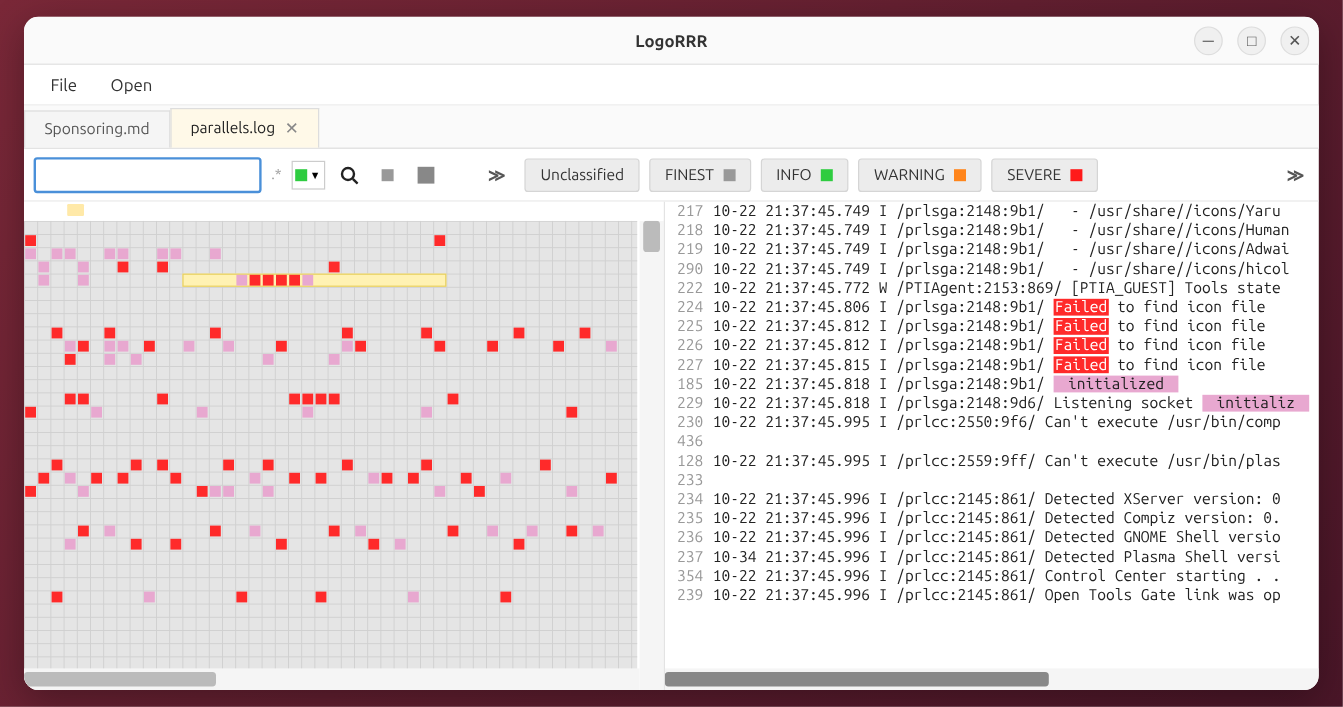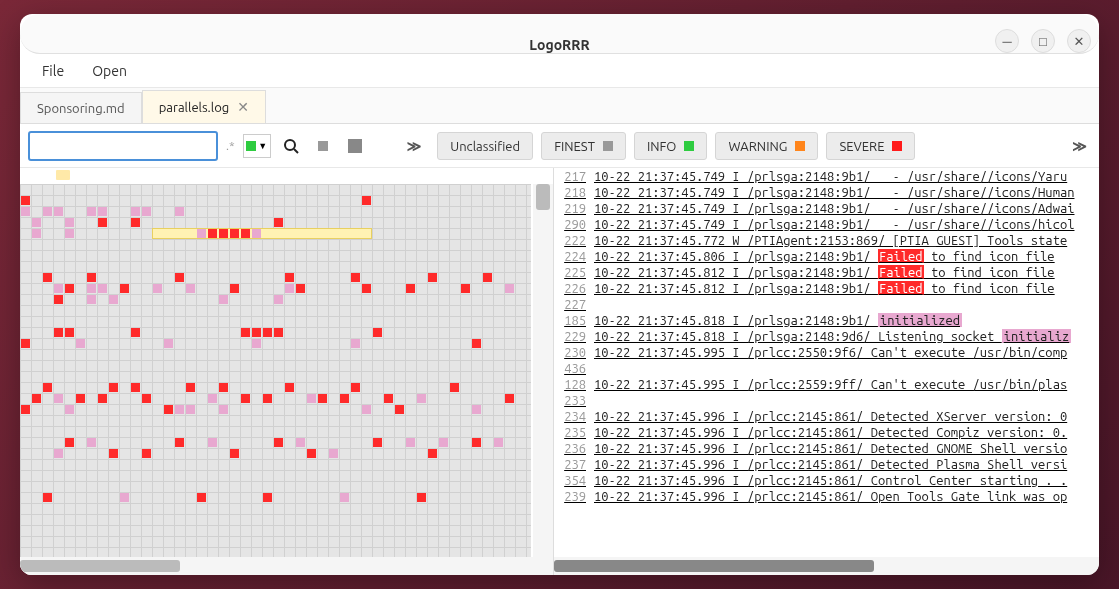--- a/index.html
+++ b/index.html
@@ -24,24 +24,23 @@
     display: flex;
     flex-direction: column;
     overflow: hidden;
   }
   
   .titlebar {
     height: 40px;
     background: #fafafa;
     border-bottom: 1px solid #e0e0e0;
     display: flex;
-    align-items: flex-end;
+    align-items: center;
     justify-content: center;
     position: relative;
-    border-radius: 20px;
   }
   .titlebar .title { font-weight: 600; font-size: 14px; color: #333; }
   .titlebar .controls {
     position: absolute;
     right: 8px;
     display: flex;
     gap: 12px;
   }
   .titlebar .ctrl {
     width: 24px; height: 24px;
@@ -239,37 +238,36 @@
     position: relative;
     font-family: "Ubuntu Mono", "Courier New", monospace;
     font-size: 13px;
     line-height: 16px;
   }
   .log-lines {
     position: absolute;
     inset: 0;
     bottom: 18px;
     overflow: hidden;
-    text-decoration: underline;
   }
   .log-line {
     display: flex;
     white-space: pre;
     height: 16px;
   }
   .ln {
     width: 40px;
     text-align: right;
     color: #999;
     padding-right: 8px;
     flex-shrink: 0;
   }
   .lt { color: #222; }
   .hl-red { background: #ff2a2a; color: #fff; padding: 0 1px; }
-  .hl-pink { background: #e8a8d0; padding: 0 2px; }
+  .hl-pink { background: #e8a8d0; padding: 0 12px; }
   .log-pane .hscroll {
     position: absolute;
     left: 0; right: 0; bottom: 0;
     height: 18px;
     background: #f5f5f5;
   }
   .log-pane .hscroll .thumb {
     position: absolute;
     top: 3px; bottom: 3px;
     left: 0; width: 320px;
@@ -491,31 +489,31 @@
     <div class="log-pane">
       <div class="log-lines" id="log-lines">
           <div class="log-line"><span class="ln">217</span><span class="lt">10-22 21:37:45.749 I /prlsga:2148:9b1/   - /usr/share//icons/Yaru</span></div>
           <div class="log-line"><span class="ln">218</span><span class="lt">10-22 21:37:45.749 I /prlsga:2148:9b1/   - /usr/share//icons/Human</span></div>
           <div class="log-line"><span class="ln">219</span><span class="lt">10-22 21:37:45.749 I /prlsga:2148:9b1/   - /usr/share//icons/Adwai</span></div>
           <div class="log-line"><span class="ln">290</span><span class="lt">10-22 21:37:45.749 I /prlsga:2148:9b1/   - /usr/share//icons/hicol</span></div>
           <div class="log-line"><span class="ln">222</span><span class="lt">10-22 21:37:45.772 W /PTIAgent:2153:869/ [PTIA_GUEST] Tools state</span></div>
           <div class="log-line"><span class="ln">224</span><span class="lt">10-22 21:37:45.806 I /prlsga:2148:9b1/ <span class="hl-red">Failed</span> to find icon file</span></div>
           <div class="log-line"><span class="ln">225</span><span class="lt">10-22 21:37:45.812 I /prlsga:2148:9b1/ <span class="hl-red">Failed</span> to find icon file</span></div>
           <div class="log-line"><span class="ln">226</span><span class="lt">10-22 21:37:45.812 I /prlsga:2148:9b1/ <span class="hl-red">Failed</span> to find icon file</span></div>
-          <div class="log-line"><span class="ln">227</span></div>
+          <div class="log-line"><span class="ln">227</span><span class="lt">10-22 21:37:45.815 I /prlsga:2148:9b1/ <span class="hl-red">Failed</span> to find icon file</span></div>
           <div class="log-line"><span class="ln">185</span><span class="lt">10-22 21:37:45.818 I /prlsga:2148:9b1/ <span class="hl-pink">initialized</span></span></div>
           <div class="log-line"><span class="ln">229</span><span class="lt">10-22 21:37:45.818 I /prlsga:2148:9d6/ Listening socket <span class="hl-pink">initializ</span></span></div>
           <div class="log-line"><span class="ln">230</span><span class="lt">10-22 21:37:45.995 I /prlcc:2550:9f6/ Can't execute /usr/bin/comp</span></div>
           <div class="log-line"><span class="ln">436</span><span class="lt"></span></div>
           <div class="log-line"><span class="ln">128</span><span class="lt">10-22 21:37:45.995 I /prlcc:2559:9ff/ Can't execute /usr/bin/plas</span></div>
           <div class="log-line"><span class="ln">233</span><span class="lt"></span></div>
           <div class="log-line"><span class="ln">234</span><span class="lt">10-22 21:37:45.996 I /prlcc:2145:861/ Detected XServer version: 0</span></div>
           <div class="log-line"><span class="ln">235</span><span class="lt">10-22 21:37:45.996 I /prlcc:2145:861/ Detected Compiz version: 0.</span></div>
           <div class="log-line"><span class="ln">236</span><span class="lt">10-22 21:37:45.996 I /prlcc:2145:861/ Detected GNOME Shell versio</span></div>
-          <div class="log-line"><span class="ln">237</span><span class="lt">10-22 21:37:45.996 I /prlcc:2145:861/ Detected Plasma Shell versi</span></div>
+          <div class="log-line"><span class="ln">237</span><span class="lt">10-34 21:37:45.996 I /prlcc:2145:861/ Detected Plasma Shell versi</span></div>
           <div class="log-line"><span class="ln">354</span><span class="lt">10-22 21:37:45.996 I /prlcc:2145:861/ Control Center starting . .</span></div>
           <div class="log-line"><span class="ln">239</span><span class="lt">10-22 21:37:45.996 I /prlcc:2145:861/ Open Tools Gate link was op</span></div>
         </div>
       <div class="hscroll">
           <div class="thumb"></div>
         </div>
     </div>
 
   </div>
 

